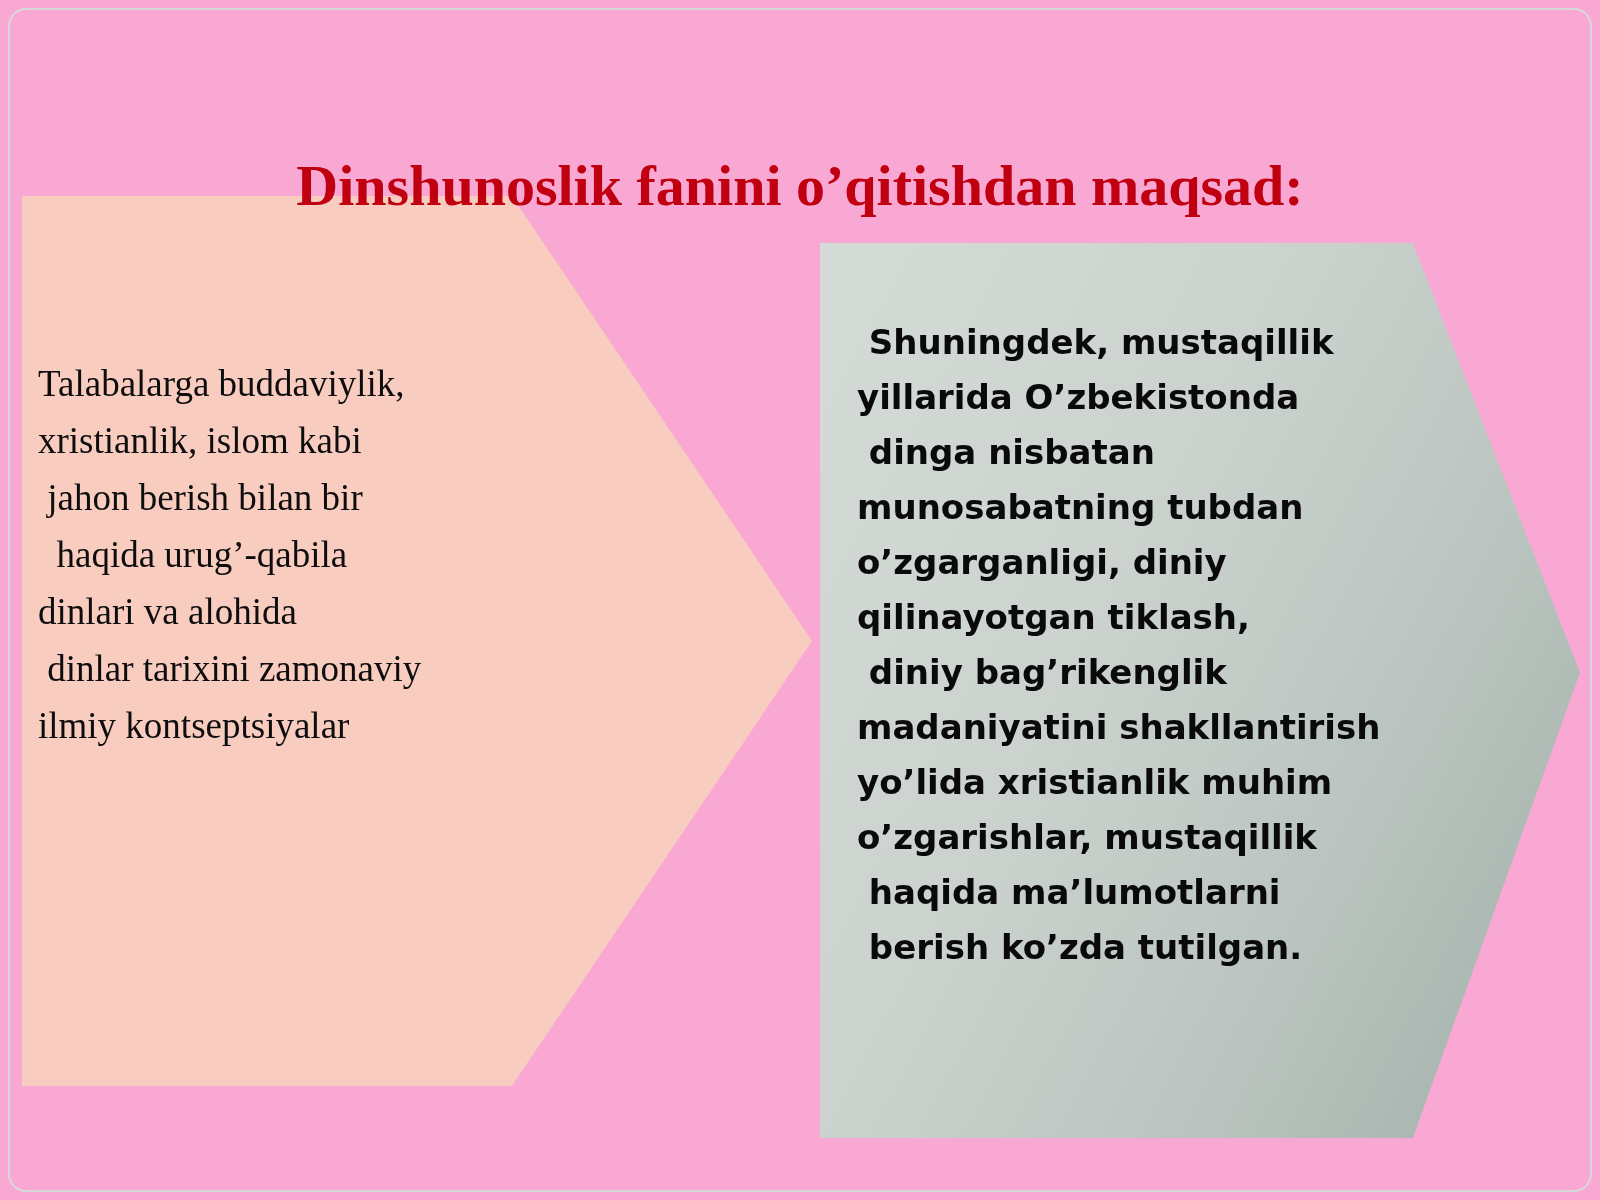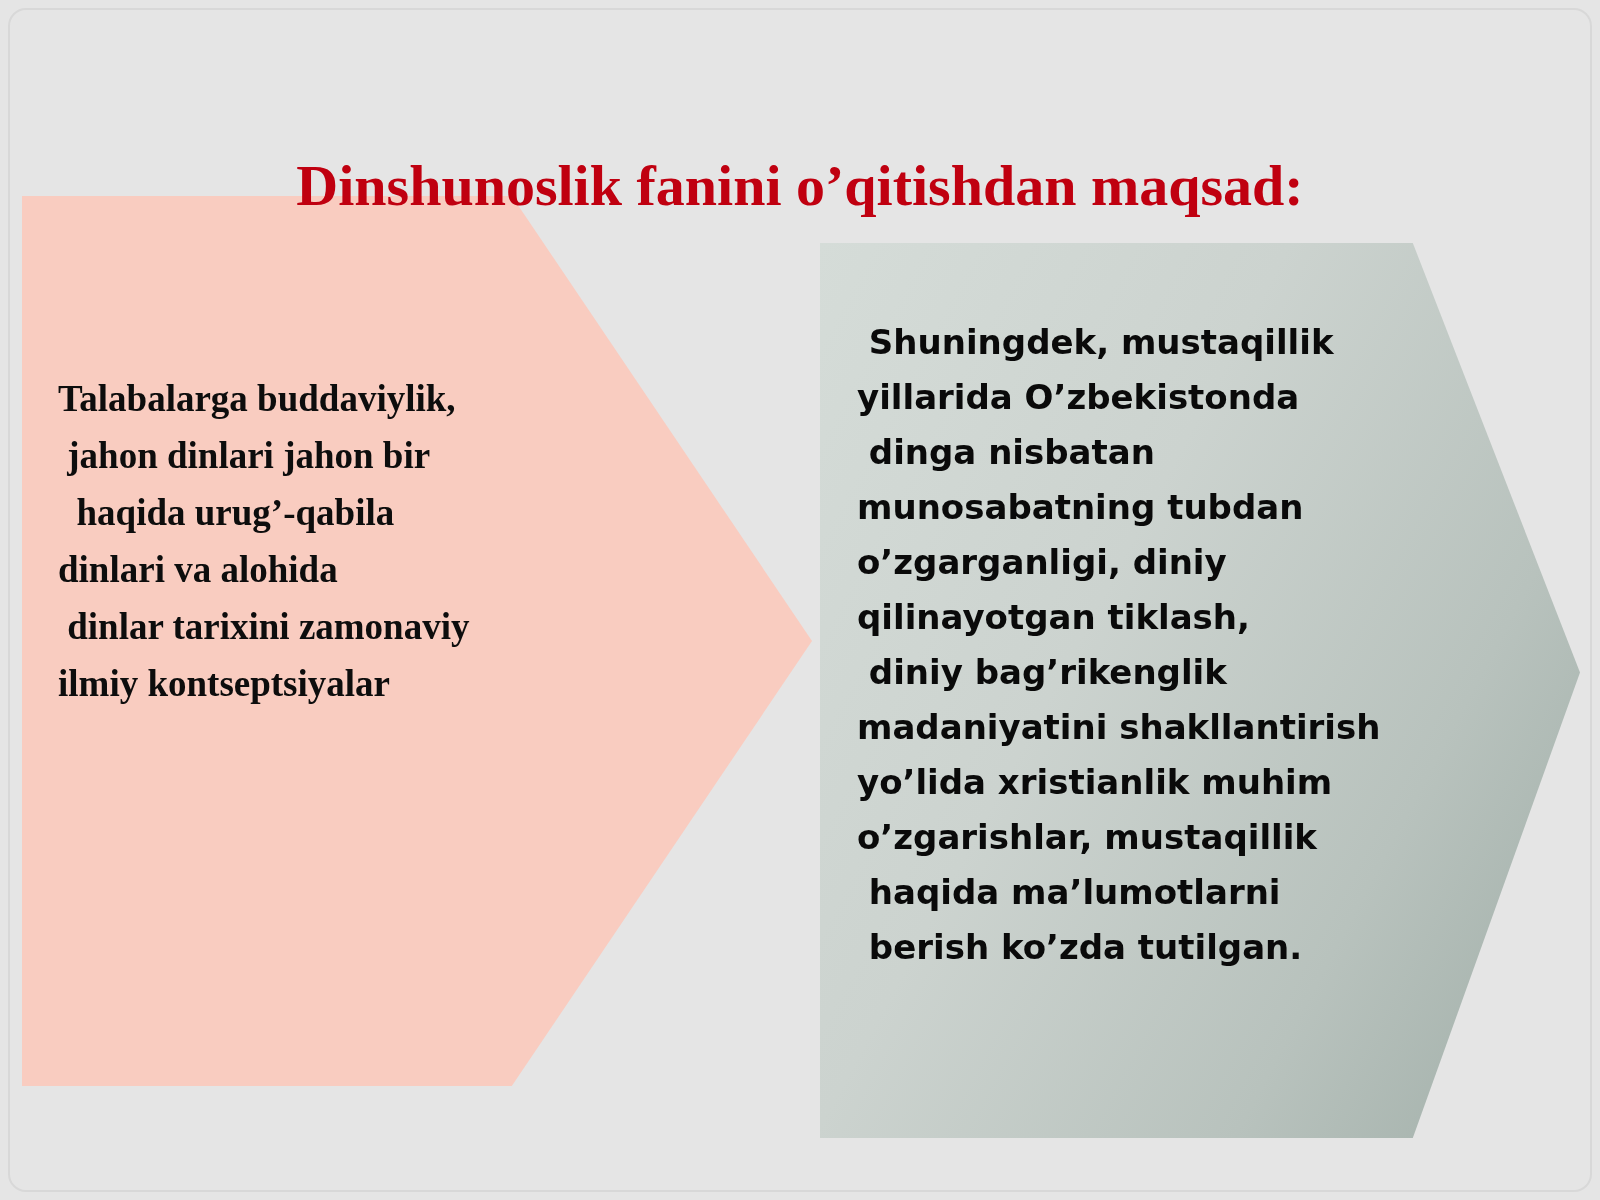--- a/index.html
+++ b/index.html
@@ -10,21 +10,21 @@
   body {
     width: 1600px;
     height: 1200px;
     font-family: "Liberation Sans", sans-serif;
     overflow: hidden;
   }
   #slide {
     position: relative;
     width: 1600px;
     height: 1200px;
-    background: #e5e5e5;
+    background: #f9a8d4;
     box-sizing: border-box;
   }
   
   #slide-frame {
     position: absolute;
     left: 8px;
     top: 8px;
     right: 8px;
     bottom: 8px;
     border: 2px solid #d8d8d8;
@@ -53,28 +53,27 @@
     left: 22px;
     top: 196px;
     width: 790px;
     height: 890px;
     background: #f9ccc0;
     clip-path: polygon(0% 0%, 62% 0%, 100% 50%, 62% 100%, 0% 100%);
   }
   #left-text {
     position: absolute;
     left: 38px;
-    top: 370px;
+    top: 355px;
     width: 700px;
     font-family: "Liberation Serif", serif;
-    font-weight: bold;
+    font-weight: normal;
     font-size: 37px;
     line-height: 57px;
     color: #0d0d0d;
-    margin-left: 20px;
   }
   #left-text .ln {
     display: block;
     white-space: pre;
   }
 
   
   #right-shape {
     position: absolute;
     left: 820px;
@@ -108,21 +107,22 @@
   <div id="slide-frame"></div>
 
   <div id="left-shape"></div>
 
   <div id="slide-title">Dinshunoslik fanini o’qitishdan maqsad:</div>
 
   <div id="right-shape"></div>
 
   <div id="left-text">
     <span class="ln">Talabalarga buddaviylik,</span>
-    <span class="ln"> jahon dinlari jahon bir</span>
+    <span class="ln">xristianlik, islom kabi</span>
+    <span class="ln"> jahon berish bilan bir</span>
     <span class="ln">  haqida urug’-qabila</span>
     <span class="ln">dinlari va alohida</span>
     <span class="ln"> dinlar tarixini zamonaviy</span>
     <span class="ln">ilmiy kontseptsiyalar</span>
   </div>
 
   <div id="right-text">
     <span class="ln"> Shuningdek, mustaqillik</span>
     <span class="ln">yillarida O’zbekistonda</span>
     <span class="ln"> dinga nisbatan</span>

